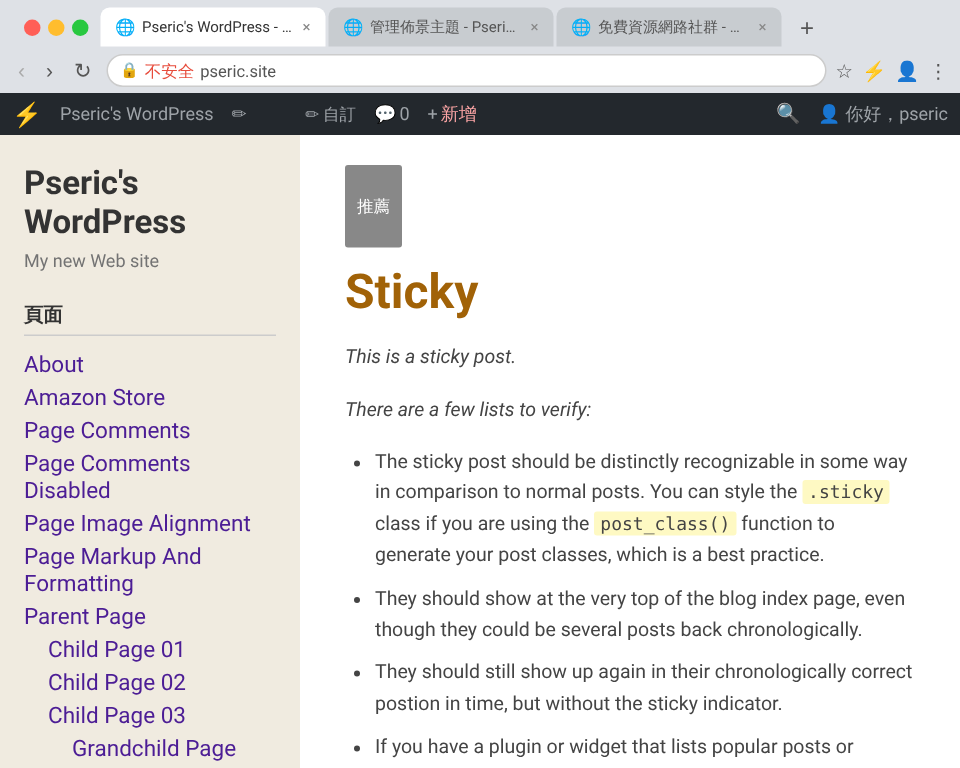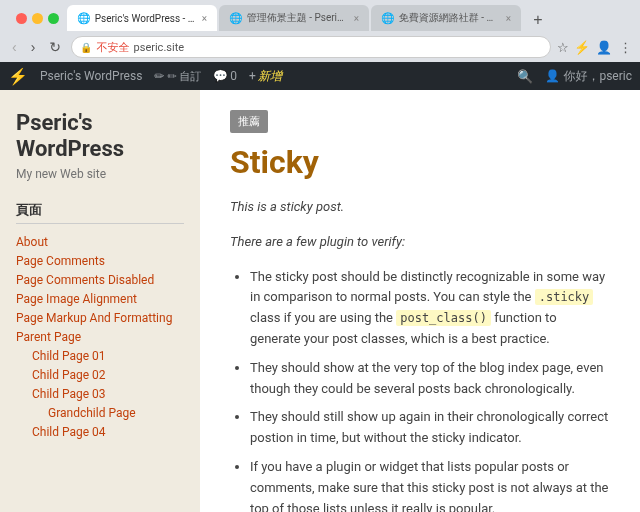--- a/index.html
+++ b/index.html
@@ -41,30 +41,30 @@
     
     .site-wrapper { display: flex; height: calc(512px - 62px - 28px); background: #f0ebe0; }
 
     
     .sidebar { width: 200px; min-width: 200px; background: #f0ebe0; padding: 20px 16px; border-right: none; overflow-y: auto; }
     .site-title { font-size: 22px; font-weight: bold; color: #333; line-height: 1.2; margin-bottom: 4px; }
     .site-tagline { font-size: 12px; color: #737373; margin-bottom: 20px; }
     .sidebar-nav-title { font-size: 13px; font-weight: bold; color: #333; margin-bottom: 10px; border-bottom: 1px solid #ccc; padding-bottom: 4px; }
     .sidebar-nav ul { list-style: none; }
     .sidebar-nav ul li { margin-bottom: 4px; }
-    .sidebar-nav ul li a { color: #c2410c; font-size: 12px; text-decoration: none; }
+    .sidebar-nav ul li a { color: #4c1d95; font-size: 15px; text-decoration: none; }
     .sidebar-nav .child-items { padding-left: 16px; }
     .sidebar-nav .grandchild-items { padding-left: 16px; }
 
     
     .content-area { flex: 1; background: #fff; overflow-y: auto; padding: 0; }
     .content-inner { max-width: 100%; padding: 20px 30px; }
 
     
-    .sticky-badge { display: inline-block; background: #888; color: #fff; font-size: 11px; padding: 4px 8px; border-radius: 2px; margin-bottom: 10px; }
+    .sticky-badge { display: inline-block; background: #888; color: #fff; font-size: 11px; padding: 20px 8px; border-radius: 2px; margin-bottom: 10px; }
 
     .post-title { font-size: 32px; font-weight: bold; color: #a16207; margin-bottom: 16px; }
     .post-content { font-size: 13px; line-height: 1.6; color: #444; }
     .post-content p { margin-bottom: 14px; font-style: italic; }
     .post-content ul { padding-left: 20px; margin-bottom: 14px; }
     .post-content ul li { margin-bottom: 8px; list-style: disc; }
     .post-content code { font-family: monospace; background: #fef9c3; padding: 1px 4px; border-radius: 2px; font-size: 12px; }
 
     
     ::-webkit-scrollbar { width: 6px; }
@@ -116,48 +116,49 @@
     <button class="browser-action-btn">👤</button>
     <button class="browser-action-btn">⋮</button>
   </div>
 </div>
 
 <div class="wp-admin-bar">
   <span class="wp-logo">⚡</span>
   <span class="site-name">Pseric's WordPress</span>
   <span class="admin-link">
     <span>✏</span>
-    <span style="font-size:11px; color:#9ea3a8;">✏ 自訂</span>
+    <span style="font-size:11px; color:#9ea3a8;margin-left:36px;">✏ 自訂</span>
   </span>
   <span class="comment-count">
     <span>💬</span>
     <span>0</span>
   </span>
   <span class="new-btn">
     <span>+</span>
-    <span style="font-size:12px; color:#fde047;font-style:italic;">新增</span>
+    <span style="font-size:12px; color:#fca5a5;">新增</span>
   </span>
   <div class="spacer"></div>
   <span class="search-icon-bar">🔍</span>
   <span class="howdy">
     <span>👤</span>
     <span>你好，pseric</span>
   </span>
 </div>
 
 <div class="site-wrapper">
 
   <div class="sidebar">
     <div class="site-title">Pseric's WordPress</div>
     <div class="site-tagline">My new Web site</div>
 
     <div class="sidebar-nav">
       <div class="sidebar-nav-title">頁面</div>
       <ul>
         <li><a href="#">About</a></li>
+        <li><a href="#">Amazon Store</a></li>
         <li><a href="#">Page Comments</a></li>
         <li><a href="#">Page Comments Disabled</a></li>
         <li><a href="#">Page Image Alignment</a></li>
         <li><a href="#">Page Markup And Formatting</a></li>
         <li><a href="#">Parent Page</a></li>
         <ul class="child-items">
           <li><a href="#">Child Page 01</a></li>
           <li><a href="#">Child Page 02</a></li>
           <li><a href="#">Child Page 03</a></li>
           <ul class="grandchild-items">
@@ -171,21 +172,21 @@
     </div>
   </div>
 
   <div class="content-area">
     <div class="content-inner">
       <span class="sticky-badge">推薦</span>
       <h1 class="post-title">Sticky</h1>
 
       <div class="post-content">
         <p>This is a sticky post.</p>
-        <p>There are a few plugin to verify:</p>
+        <p>There are a few lists to verify:</p>
         <ul>
           <li>
             <span>The sticky post should be distinctly recognizable in some way in comparison to normal posts. You can style the </span><code>.sticky</code><span> class if you are using the </span><code>post_class()</code><span> function to generate your post classes, which is a best practice.</span>
           </li>
           <li>They should show at the very top of the blog index page, even though they could be several posts back chronologically.</li>
           <li>They should still show up again in their chronologically correct postion in time, but without the sticky indicator.</li>
           <li>If you have a plugin or widget that lists popular posts or comments, make sure that this sticky post is not always at the top of those lists unless it really is popular.</li>
         </ul>
       </div>
 

